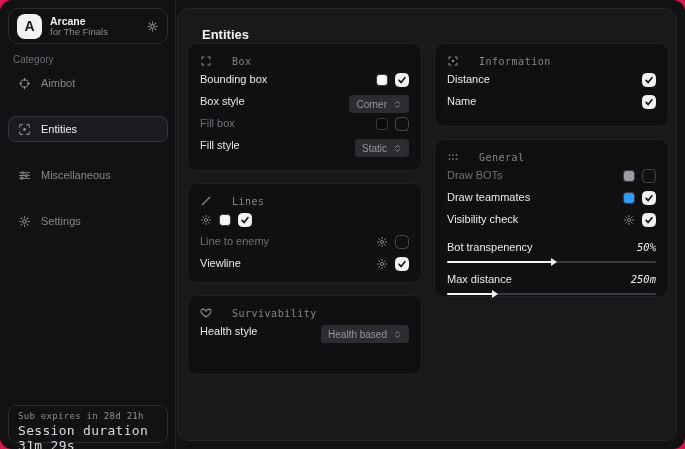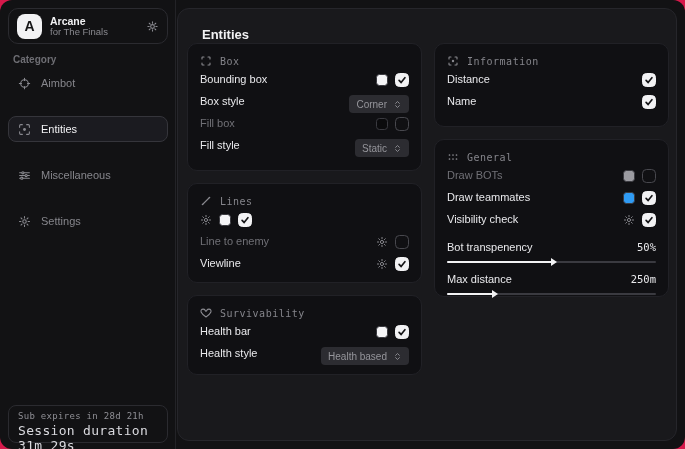--- a/index.html
+++ b/index.html
@@ -25,21 +25,21 @@
     width:25px; height:25px; border-radius:8px; background:#f2f2f4;
     color:#151517; font-weight:bold; font-size:14px;
     display:flex; align-items:center; justify-content:center;
   }
   .app-titles { flex:1; line-height:1.15; }
   .app-name { font-size:10.5px; font-weight:bold; color:#f2f2f4; }
   .app-sub  { font-size:9.5px; color:#8a8a90; }
   .icon { color:#8a8a90; display:inline-flex; }
   .icon svg { display:block; }
 
-  .cat-label { position:absolute; left:13px; top:54px; font-size:10px; color:#6e6e74;font-weight:bold; }
+  .cat-label { position:absolute; left:13px; top:54px; font-size:10px; color:#6e6e74; }
 
   .side-nav { position:absolute; left:8px; top:70px; width:160px; display:flex; flex-direction:column; gap:20px; }
   .side-item {
     height:26px; border-radius:8px; border:1px solid transparent;
     display:flex; align-items:center; gap:10px; padding:0 9px;
     color:#86868c; font-size:11px; cursor:pointer;
   }
   .side-item[data-active="true"] { background:#1b1b20; border-color:#35353b; color:#f2f2f4; }
 
   .side-footer {
@@ -58,21 +58,21 @@
   .panel-title { position:absolute; left:24px; top:18px; font-size:13px; font-weight:bold; color:#f2f2f4; }
 
   .cols { position:absolute; left:9px; top:34px; right:7px; display:flex; gap:12px; }
   .col { display:flex; flex-direction:column; gap:12px; width:236px; }
 
   .card {
     background:#101013; border:1px solid #212126; border-radius:10px;
     padding:9px 12px 10px 12px;
   }
   .card-header {
-    display:flex; align-items:center; gap:8px; height:16px; margin-bottom:4px;
+    display:flex; align-items:center; gap:20px; height:16px; margin-bottom:4px;
     color:#85858b; font-family:"DejaVu Sans Mono", monospace; font-size:10px; letter-spacing:.5px;
   }
   .row { height:22px; display:flex; align-items:flex-start; }
   .row-label { font-size:11px; color:#e9e9ec; flex:1; }
   .row[data-dimmed="true"] .row-label { color:#707076; }
   .controls { display:flex; align-items:center; gap:7px; }
 
   .swatch { width:12px; height:12px; border-radius:3.5px; border:1px solid #3a3a40; cursor:pointer; }
 
   .checkbox {
@@ -86,21 +86,21 @@
   .dropdown {
     height:18px; background:#2c2c31; border-radius:4px; padding:0 7px;
     display:flex; align-items:center; gap:6px; cursor:pointer;
     color:#95959b; font-size:10px;
   }
 
   .gear-btn { color:#85858b; cursor:pointer; display:inline-flex; }
 
   .slider-group { margin-top:2px; }
   .slider-row { height:20px; display:flex; align-items:center; }
-  .slider-value { font-family:"DejaVu Sans Mono", monospace; font-size:10.5px; color:#e9e9ec; }
+  .slider-value { font-family:"DejaVu Sans Mono", monospace; font-size:10.5px; color:#e9e9ec;font-style:italic; }
   .slider-track {
     position:relative; height:2px; background:#3a3a40; border-radius:2px; margin:4px 0 6px 0; cursor:pointer;
   }
   .slider-fill { position:absolute; left:0; top:0; height:2px; background:#f2f2f4; border-radius:2px; }
   .slider-fill::after {
     content:""; position:absolute; right:-5px; top:-3px;
     border-left:6px solid #f2f2f4; border-top:4px solid transparent; border-bottom:4px solid transparent;
   }
 </style>
 </head>
@@ -293,31 +293,20 @@
         </section>
 
         <section class="card" style="height:80px">
           <div class="card-header">
             <span class="icon">
               <svg width="12" height="12" viewBox="0 0 24 24" fill="none" stroke="currentColor" stroke-width="2.2" stroke-linecap="round" stroke-linejoin="round">
                 <path d="M12 20s-7.5-4.8-9.6-9.3C.9 7.2 3 4.2 6.1 4.2c2 0 3.4 1 4.4 2.5L12 8.6l1.5-1.9c1-1.5 2.4-2.5 4.4-2.5 3.1 0 5.2 3 3.7 6.5C19.5 15.2 12 20 12 20z"></path>
               </svg>
             </span>
             <span>Survivability</span>
-          </div>
-          <div class="row">
-            <span class="row-label">Health bar</span>
-            <span class="controls">
-              <span class="swatch" style="background: rgb(245, 245, 247);"></span>
-              <span class="checkbox" data-checked="true">
-                  <svg width="10" height="10" viewBox="0 0 12 12" fill="none" stroke="#141416" stroke-width="2" stroke-linecap="round">
-                    <path d="M2.5 6.5l2.4 2.4 4.6-5.6"></path>
-                  </svg>
-                </span>
-            </span>
           </div>
           <div class="row">
             <span class="row-label">Health style</span>
             <span class="controls">
               <span class="dropdown">
                 <span>Health based</span>
                 <span class="icon">
                     <svg width="9" height="9" viewBox="0 0 24 24" fill="none" stroke="currentColor" stroke-width="2.6" stroke-linecap="round">
                       <path d="M7 9l5-5 5 5M7 15l5 5 5-5"></path>
                     </svg>

